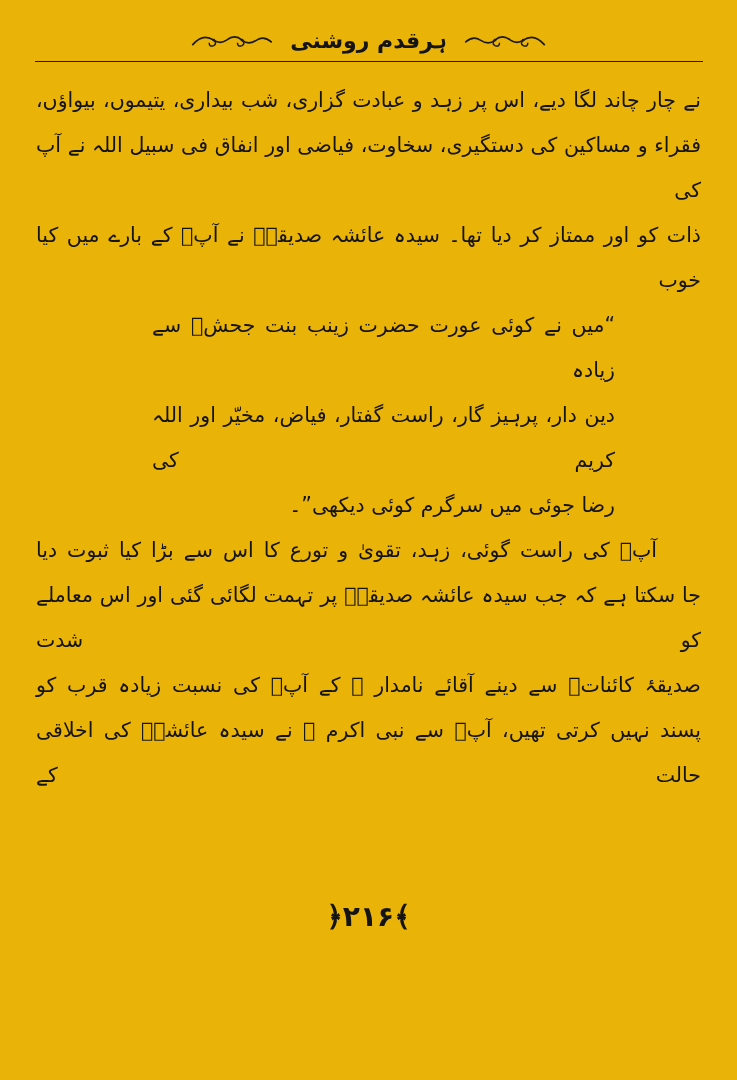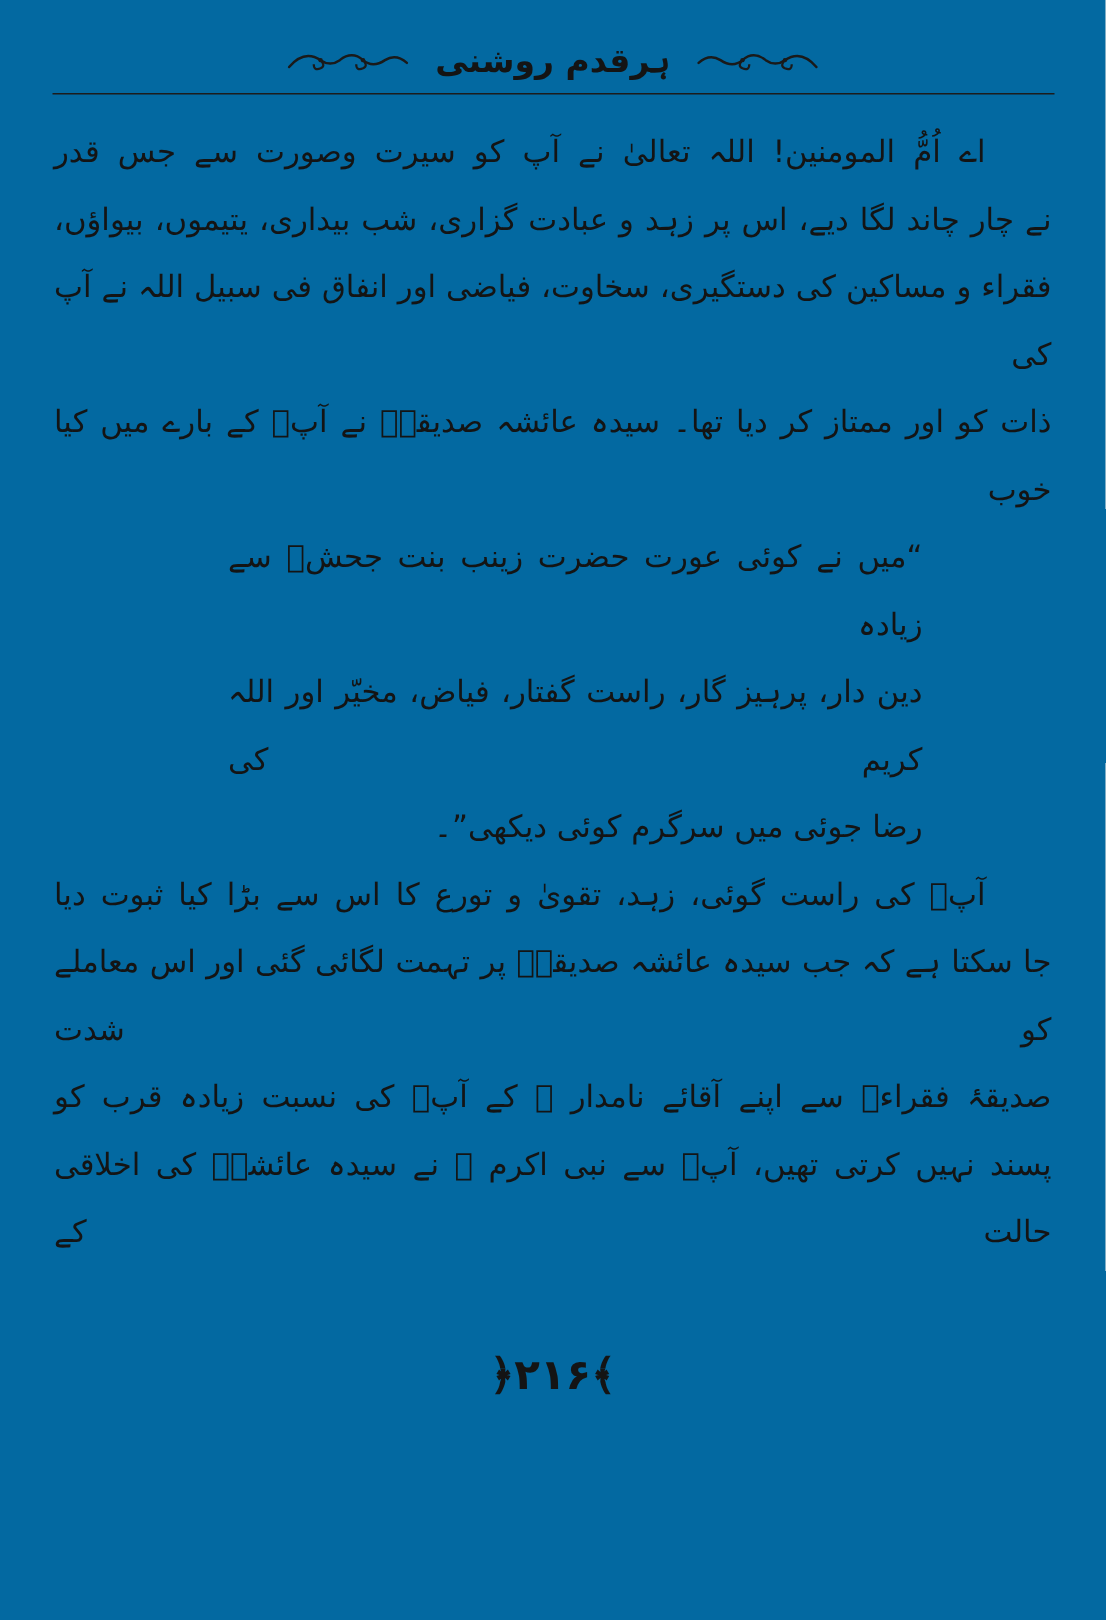--- a/index.html
+++ b/index.html
@@ -3,21 +3,21 @@
 <meta charset="utf-8">
 <style>
   html, body {
     margin: 0;
     padding: 0;
     background: #e8e8e8;
   }
   .page {
     width: 737px;
     height: 1080px;
-    background: #0369a1;
+    background: #eab308;
     margin: 0 auto;
     position: relative;
     overflow: hidden;
     font-family: "DejaVu Sans", sans-serif;
     color: #141414;
   }
   
   .header {
     padding-top: 28px;
   }
@@ -94,29 +94,28 @@
           <path d="M57 11 q 4 4 0 6 q -5 2 -5 -3" fill="none" stroke="#1a1a1a" stroke-width="1.6"></path>
           <circle cx="26" cy="11" r="1.6" fill="#1a1a1a"></circle>
           <circle cx="57" cy="11" r="1.6" fill="#1a1a1a"></circle>
         </svg>
       </span>
     </div>
     <hr class="divider">
   </div>
 
   <div class="textblock">
-    <div class="line start">اے اُمُّ المومنین! اللہ تعالیٰ نے آپ کو سیرت وصورت سے جس قدر</div>
     <div class="line">نے چار چاند لگا دیے، اس پر زہد و عبادت گزاری، شب بیداری، یتیموں، بیواؤں،</div>
     <div class="line">فقراء و مساکین کی دستگیری، سخاوت، فیاضی اور انفاق فی سبیل اللہ نے آپ کی</div>
     <div class="line">ذات کو اور ممتاز کر دیا تھا۔ سیدہ عائشہ صدیقہؓ نے آپؓ کے بارے میں کیا خوب</div>
     <div class="line quote">“میں نے کوئی عورت حضرت زینب بنت جحشؓ سے زیادہ</div>
     <div class="line quote">دین دار، پرہیز گار، راست گفتار، فیاض، مخیّر اور اللہ کریم کی</div>
     <div class="line quote end">رضا جوئی میں سرگرم کوئی دیکھی”۔</div>
     <div class="line start">آپؓ کی راست گوئی، زہد، تقویٰ و تورع کا اس سے بڑا کیا ثبوت دیا</div>
     <div class="line">جا سکتا ہے کہ جب سیدہ عائشہ صدیقہؓ پر تہمت لگائی گئی اور اس معاملے کو شدت</div>
-    <div class="line">صدیقۂ فقراءؓ سے اپنے آقائے نامدار ﷺ کے آپؓ کی نسبت زیادہ قرب کو</div>
+    <div class="line">صدیقۂ کائناتؓ سے دینے آقائے نامدار ﷺ کے آپؓ کی نسبت زیادہ قرب کو</div>
     <div class="line">پسند نہیں کرتی تھیں، آپؓ سے نبی اکرم ﷺ نے سیدہ عائشہؓ کی اخلاقی حالت کے</div>
 
   </div>
 
   <div class="footer">﴾۲۱۶﴿</div>
 
 </div>
 
 </body></html>

